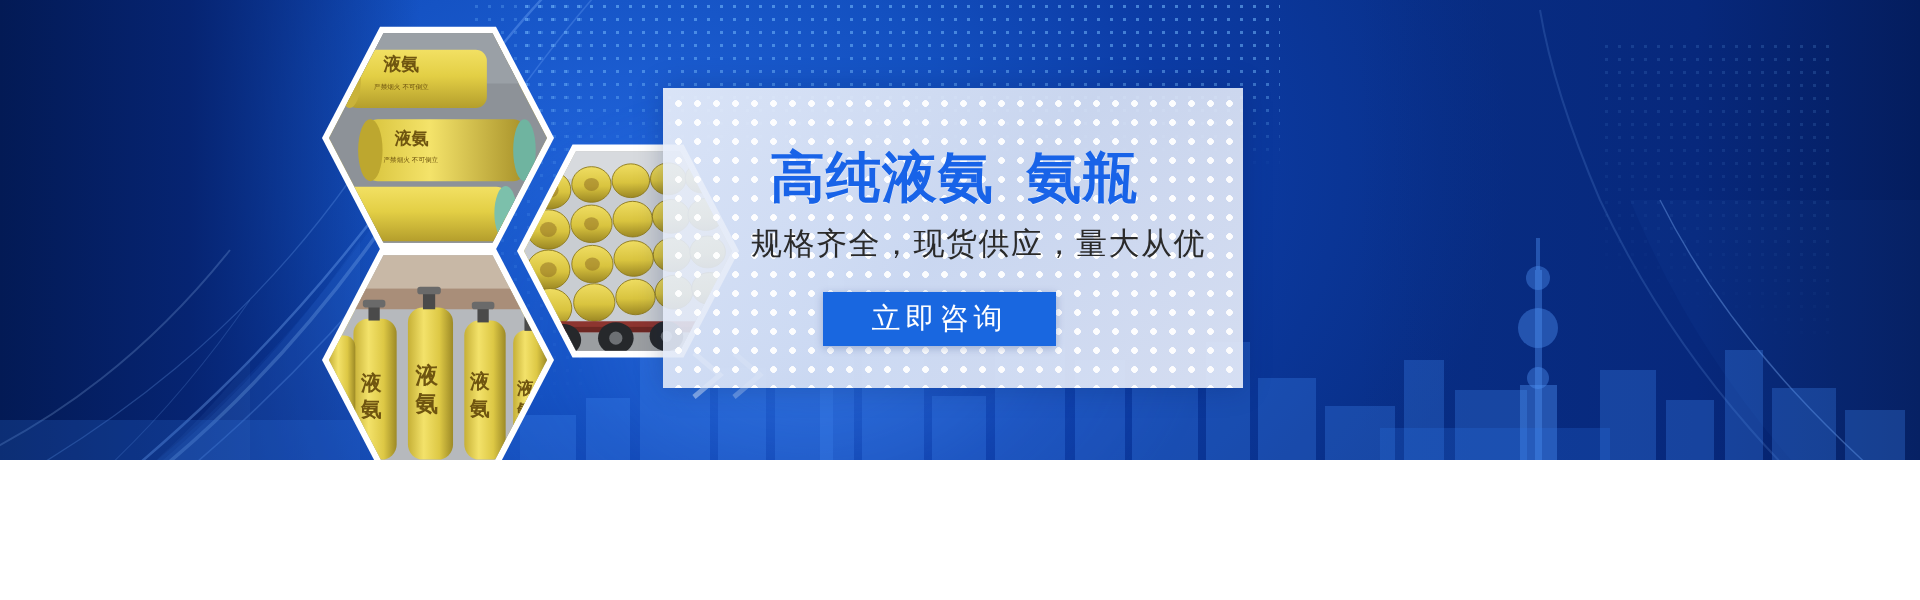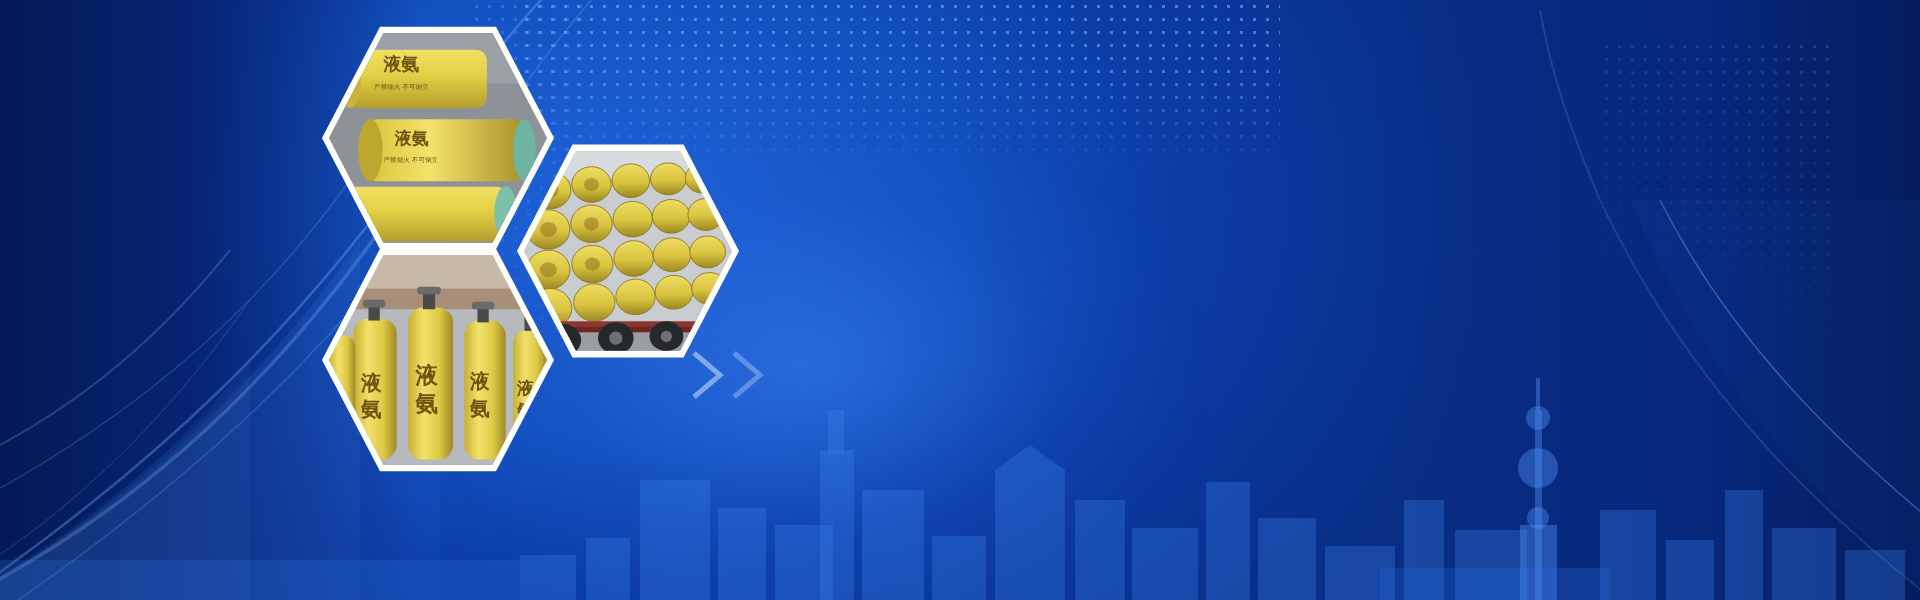--- a/index.html
+++ b/index.html
@@ -1,18 +1,18 @@
 <!DOCTYPE html>
 <html><head>
 <meta charset="utf-8">
 <style>
   html,body{margin:0;padding:0;}
   body{width:1920px;height:600px;overflow:hidden;font-family:"Liberation Sans","DejaVu Sans",sans-serif;}
 
-  .banner{position:relative;width:1920px;height:600px;overflow:hidden;background:#fde047;}
+  .banner{position:relative;width:1920px;height:460px;overflow:hidden;background:#fde047;}
 
   
   .bg-base{position:absolute;inset:0;
     background:
       radial-gradient(ellipse 900px 620px at 32% 34%, #1f62d8 0%, #1350c0 38%, #0c3ca6 62%, #082e85 100%),
       linear-gradient(100deg,#06256e 0%,#0a3596 22%,#1250bd 48%,#0d3ea4 72%,#072a7e 100%);
   }
   .bg-deep-left{position:absolute;left:0;top:0;width:420px;height:600px;
     background:linear-gradient(90deg,#031a55 0%,#062472 45%,rgba(8,45,130,0) 100%);}
   .bg-deep-right{position:absolute;right:0;top:0;width:560px;height:600px;
@@ -311,14 +311,24 @@
         <text x="92" y="140" fill="#6f5510" font-size="24" font-weight="bold" font-family="DejaVu Sans, sans-serif">液</text>
         <text x="92" y="170" fill="#6f5510" font-size="24" font-weight="bold" font-family="DejaVu Sans, sans-serif">氨</text>
         <text x="150" y="146" fill="#6f5510" font-size="21" font-weight="bold" font-family="DejaVu Sans, sans-serif">液</text>
         <text x="150" y="174" fill="#6f5510" font-size="21" font-weight="bold" font-family="DejaVu Sans, sans-serif">氨</text>
         <text x="200" y="152" fill="#6f5510" font-size="18" font-weight="bold" font-family="DejaVu Sans, sans-serif">液</text>
         <text x="200" y="176" fill="#6f5510" font-size="18" font-weight="bold" font-family="DejaVu Sans, sans-serif">氨</text>
       </svg>
     </div>
   </div>
 
+  <div class="panel">
+    <div class="panel-dots"></div>
+    <div class="panel-inner">
+      <div class="title">高纯液氨  氨瓶</div>
+      <div class="subtitle">规格齐全，现货供应，量大从优</div>
+      <button class="cta">
+        <span>立即咨询</span>
+      </button>
+    </div>
+  </div>
 
 </div>
 
 </body></html>

